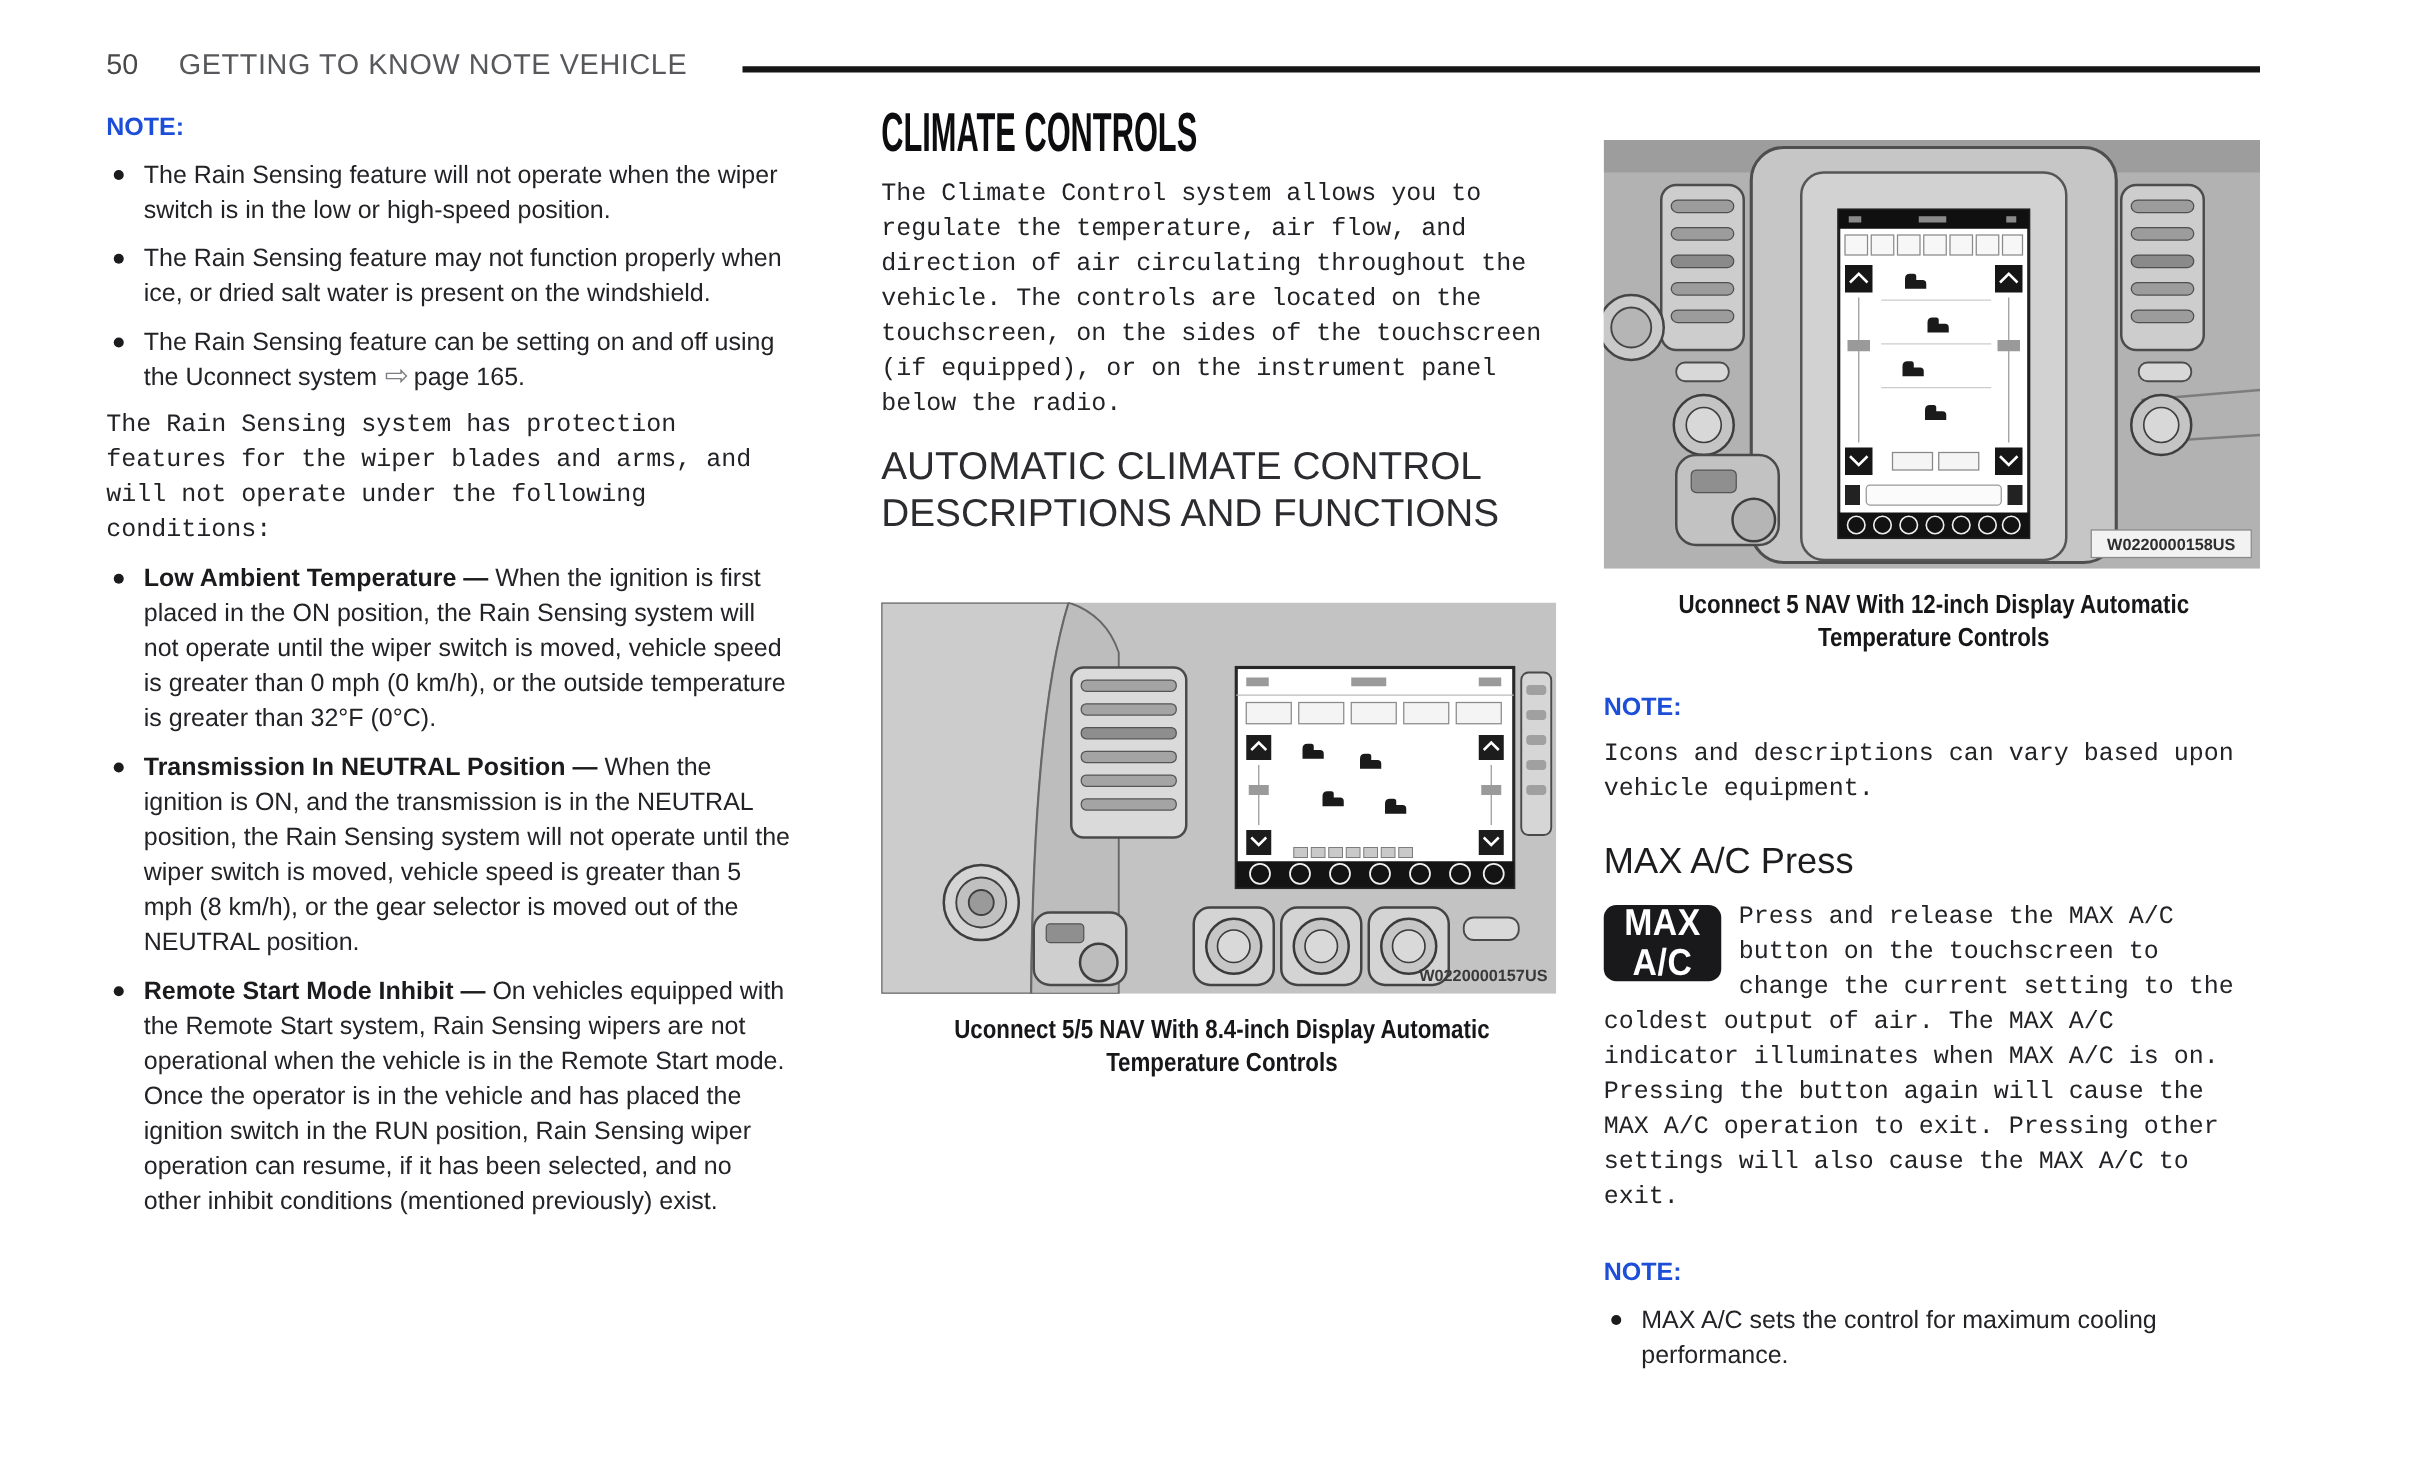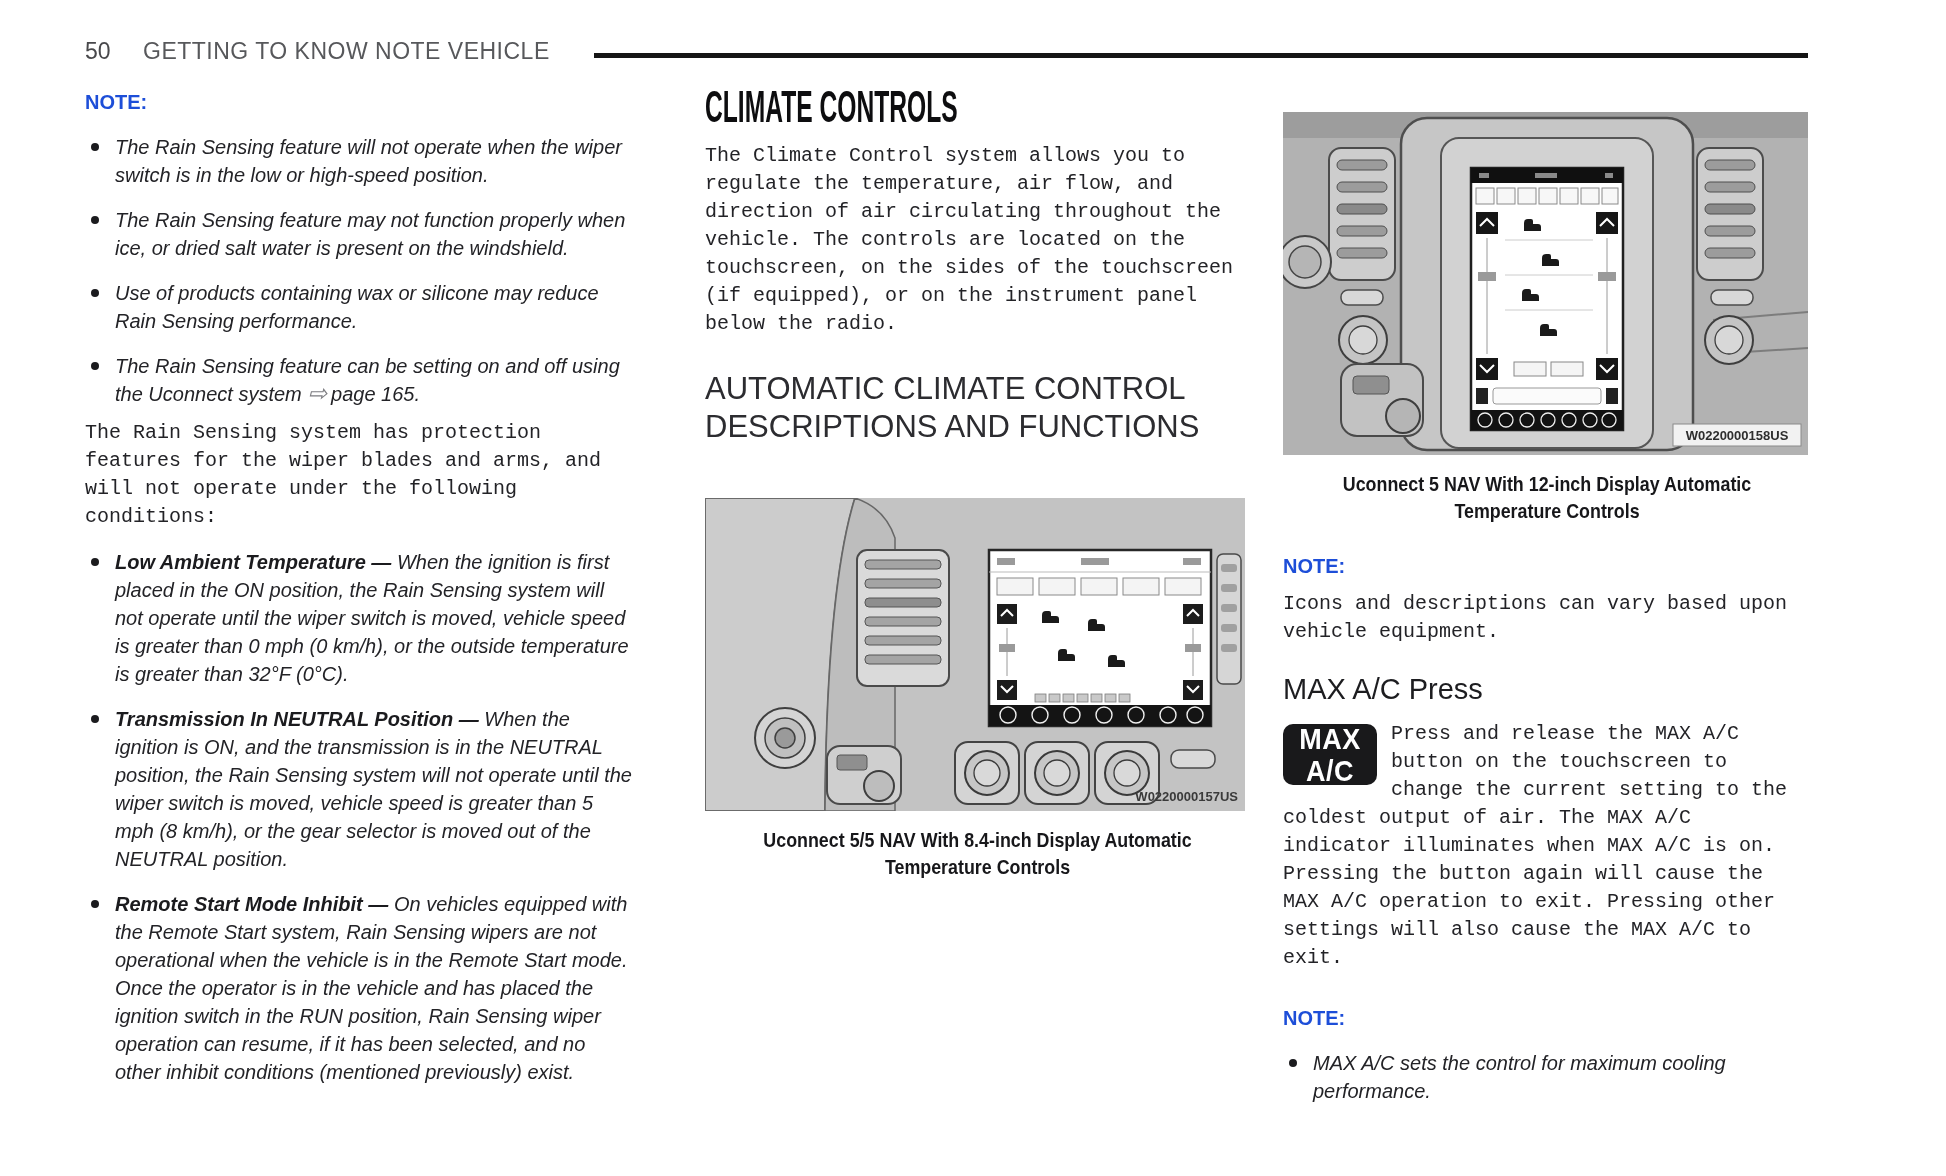--- a/index.html
+++ b/index.html
@@ -13,31 +13,31 @@
   .header-rule{position:absolute;left:594px;top:53px;width:1214px;height:5px;background:#151515;}
   
   .col{position:absolute;font-size:20px;line-height:28px;}
   .col-left{left:85px;top:88px;width:548px;}
   .col-mid{left:705px;top:84px;width:545px;}
   .col-right{left:1283px;top:112px;width:528px;}
   
   .note-label{font-weight:bold;color:#1d4ed8;margin:0 0 10px 0;}
   .para{margin:0 0 10px 0;font-family:Liberation Mono, monospace;}
   ul.bullets{list-style:none;margin:0 0 4px 0;padding:0 0 0 30px;}
-  ul.bullets li{position:relative;margin:17px 0 11px 0;font-style:italic;}
+  ul.bullets li{position:relative;margin:4px 0 11px 0;}
   ul.bullets li::before{content:"";position:absolute;left:-24px;top:10px;width:8px;height:8px;border-radius:50%;background:#1b1b1e;}
   .lead{font-weight:bold;color:#1b1b1e;}
   .page-ref{white-space:nowrap;}
   .page-ref-arrow{color:#7e7e82;font-size:23px;line-height:1;padding:0 4px 0 6px;}
   .h1{
     font-size:44px;line-height:46px;font-weight:bold;color:#0d0d0f;
     transform:scaleX(0.56);transform-origin:left center;white-space:nowrap;
     letter-spacing:0px;margin:0 0 12px 0;
   }
-  .h2{font-size:31px;line-height:38px;font-weight:normal;color:#2c2c30;margin:32px 0 0 0;}
+  .h2{font-size:31px;line-height:38px;font-weight:normal;color:#2c2c30;margin:16px 0 0 0;}
   .h3{font-size:29px;line-height:34px;font-weight:normal;color:#1d1d20;margin:26px 0 14px 0;}
   .figure{margin:0;padding:0;}
   .fig-mid{margin-top:52px;}
   .fig-caption{
     font-weight:bold;font-size:21px;line-height:27px;color:#17171a;text-align:center;
     margin-top:15px;transform:scaleX(0.85);transform-origin:center top;
   }
   .max-ac-icon{
     float:left;width:94px;height:61px;background:#19191b;border-radius:10px;
     color:#ffffff;font-weight:bold;text-align:center;margin:4px 14px 4px 0;
@@ -60,23 +60,20 @@
     <p class="note-label">NOTE:</p>
 
     <ul class="bullets">
       <li>
         <span>The Rain Sensing feature will not operate when the wiper switch is in the low or high-speed position.</span>
       </li>
       <li>
         <span>The Rain Sensing feature may not function properly when ice, or dried salt water is present on the windshield.</span>
       </li>
       <li>
-        <span>Use of products containing wax or silicone may reduce Rain Sensing performance.</span>
-      </li>
-      <li>
         <span>The Rain Sensing feature can be setting on and off using the Uconnect system</span><span class="page-ref"><span class="page-ref-arrow">⇨</span><span>page 165.</span></span>
       </li>
     </ul>
 
     <p class="para">The Rain Sensing system has protection features for the wiper blades and arms, and will not operate under the following conditions:</p>
 
     <ul class="bullets">
       <li>
         <span class="lead">Low Ambient Temperature — </span><span>When the ignition is first placed in the ON position, the Rain Sensing system will not operate until the wiper switch is moved, vehicle speed is greater than 0 mph (0 km/h), or the outside temperature is greater than 32°F (0°C).</span>
       </li>

